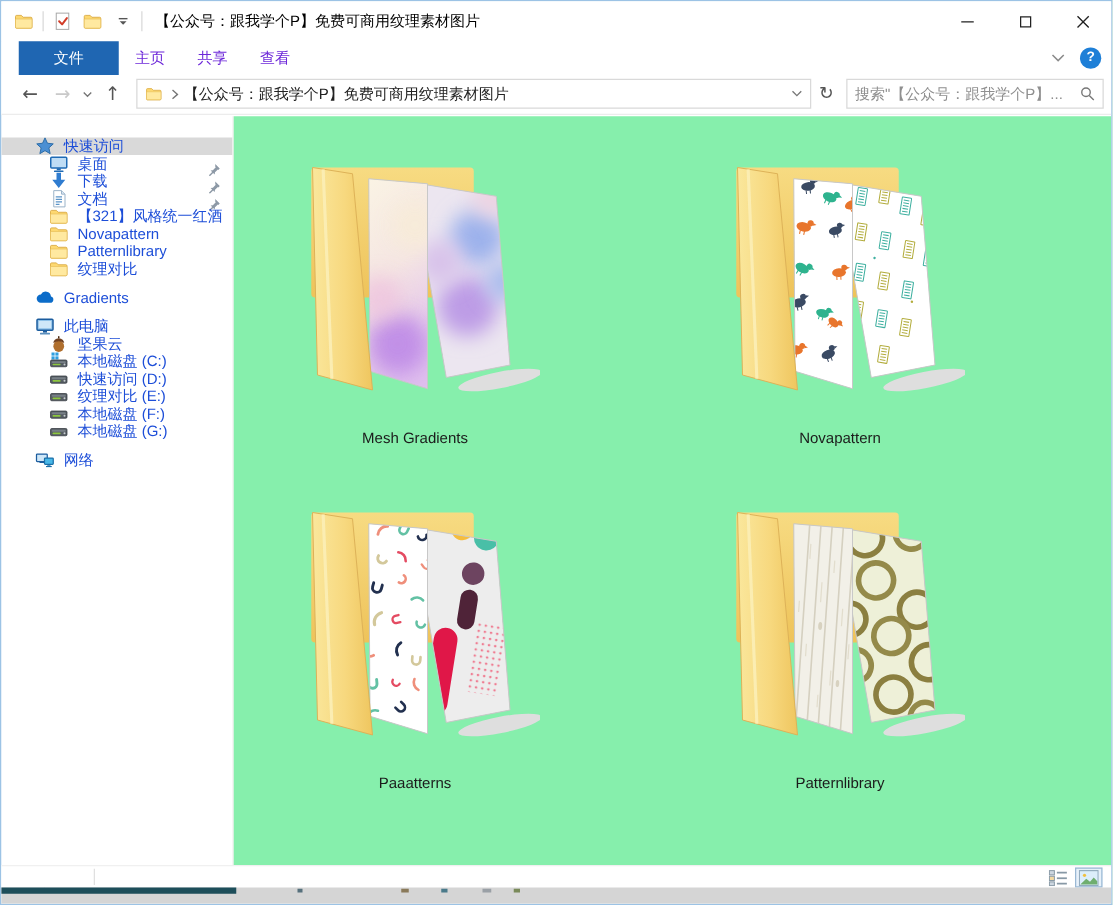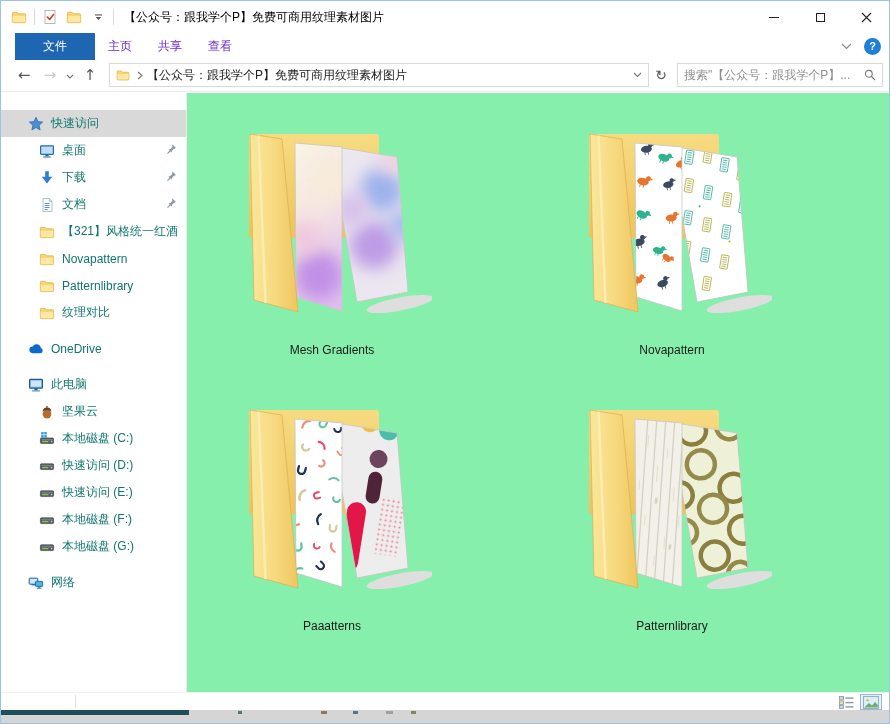--- a/index.html
+++ b/index.html
@@ -38,21 +38,21 @@
   .refresh-btn { font-family:"DejaVu Sans",sans-serif; font-size:14px; color:#555; width:24px; text-align:center; }
   .searchbox { width:206px; height:24px; border:1px solid #d9d9d9; display:flex; align-items:center; margin-left:4px; background:#fff; }
   .searchbox input { border:0; outline:0; flex:1; min-width:0; font-size:12px; padding:0 6px; color:#333;
                      font-family:"Liberation Sans","DejaVu Sans",sans-serif; background:transparent; }
   .searchbox input::placeholder { color:#8f8f8f; opacity:1; }
   .searchbox .mag { margin-right:6px; display:flex; }
 
   
   .main { position:absolute; top:92px; bottom:31px; left:0; right:0; display:flex; }
   .sidebar { width:186px; border-right:1px solid #ededed; padding-top:17px; overflow:hidden; }
-  .srow { display:flex; align-items:center; height:27px; font-size:12px; color:#0f766e; position:relative; white-space:nowrap;text-align:right; }
+  .srow { display:flex; align-items:center; height:14px; font-size:12px; color:#1d4ed8; position:relative; white-space:nowrap;text-align:right; }
   .srow .sicon { width:17px; height:16px; margin-right:7px; display:flex; align-items:center; justify-content:center; flex:none; }
   .srow.l1 { padding-left:26px; }
   .srow.l2 { padding-left:37px; }
   .srow.sel { background:#d9d9d9; }
   .srow.gap { margin-top:9px; }
   .srow .pin { position:absolute; right:9px; top:6px; display:flex; }
 
   .content { flex:1; padding:27px 0 0 45px; display:grid; grid-template-columns:200px 200px;
              column-gap:140px; row-gap:39px; align-content:start; background:#86efac; }
   .tile { width:200px; text-align:center; }
@@ -303,21 +303,21 @@
             </svg>
           </span>
           <span>纹理对比</span>
         </div>
         <div class="srow l1 gap">
           <span class="sicon">
             <svg width="16" height="16" viewBox="0 0 16 16">
               <path d="M4.6 12.2 h7.6 a2.6 2.6 0 0 0 .6 -5.1 A4.3 4.3 0 0 0 4.7 5.6 3.3 3.3 0 0 0 4.6 12.2 Z" fill="#0c6cc9"></path>
             </svg>
           </span>
-          <span>OneDrive</span>
+          <span>Gradients</span>
         </div>
         <div class="srow l1 gap">
           <span class="sicon">
             <svg width="16" height="16" viewBox="0 0 16 16">
               <rect x="1.6" y="2.4" width="12.8" height="8.8" rx=".8" fill="#8ec1e8" stroke="#1b5c9e" stroke-width="1.2"></rect>
               <rect x="3" y="3.8" width="10" height="5.8" fill="#cfe7f8"></rect>
               <rect x="6.4" y="11.4" width="3.2" height="1.7" fill="#1b5c9e"></rect>
               <rect x="4" y="13.2" width="8" height="1.3" rx=".4" fill="#5b8fbe"></rect>
             </svg>
           </span>
@@ -361,21 +361,21 @@
         </div>
         <div class="srow l2">
           <span class="sicon">
             <svg width="16" height="16" viewBox="0 0 16 16">
               <rect x="1.4" y="5.8" width="13.2" height="5.8" rx="1" fill="#565d63" stroke="#343a40" stroke-width=".6"></rect>
               <rect x="2.4" y="6.8" width="11.2" height="1.6" rx=".8" fill="#777f86"></rect>
               <rect x="3" y="9" width="6.5" height="1.3" rx=".6" fill="#8dc63f"></rect>
               <circle cx="12.6" cy="9.6" r=".8" fill="#c7ccd1"></circle>
             </svg>
           </span>
-          <span>快速访问 (E:)</span>
+          <span>纹理对比 (E:)</span>
         </div>
         <div class="srow l2">
           <span class="sicon">
             <svg width="16" height="16" viewBox="0 0 16 16">
               <rect x="1.4" y="5.8" width="13.2" height="5.8" rx="1" fill="#565d63" stroke="#343a40" stroke-width=".6"></rect>
               <rect x="2.4" y="6.8" width="11.2" height="1.6" rx=".8" fill="#777f86"></rect>
               <rect x="3" y="9" width="6.5" height="1.3" rx=".6" fill="#8dc63f"></rect>
               <circle cx="12.6" cy="9.6" r=".8" fill="#c7ccd1"></circle>
             </svg>
           </span>

